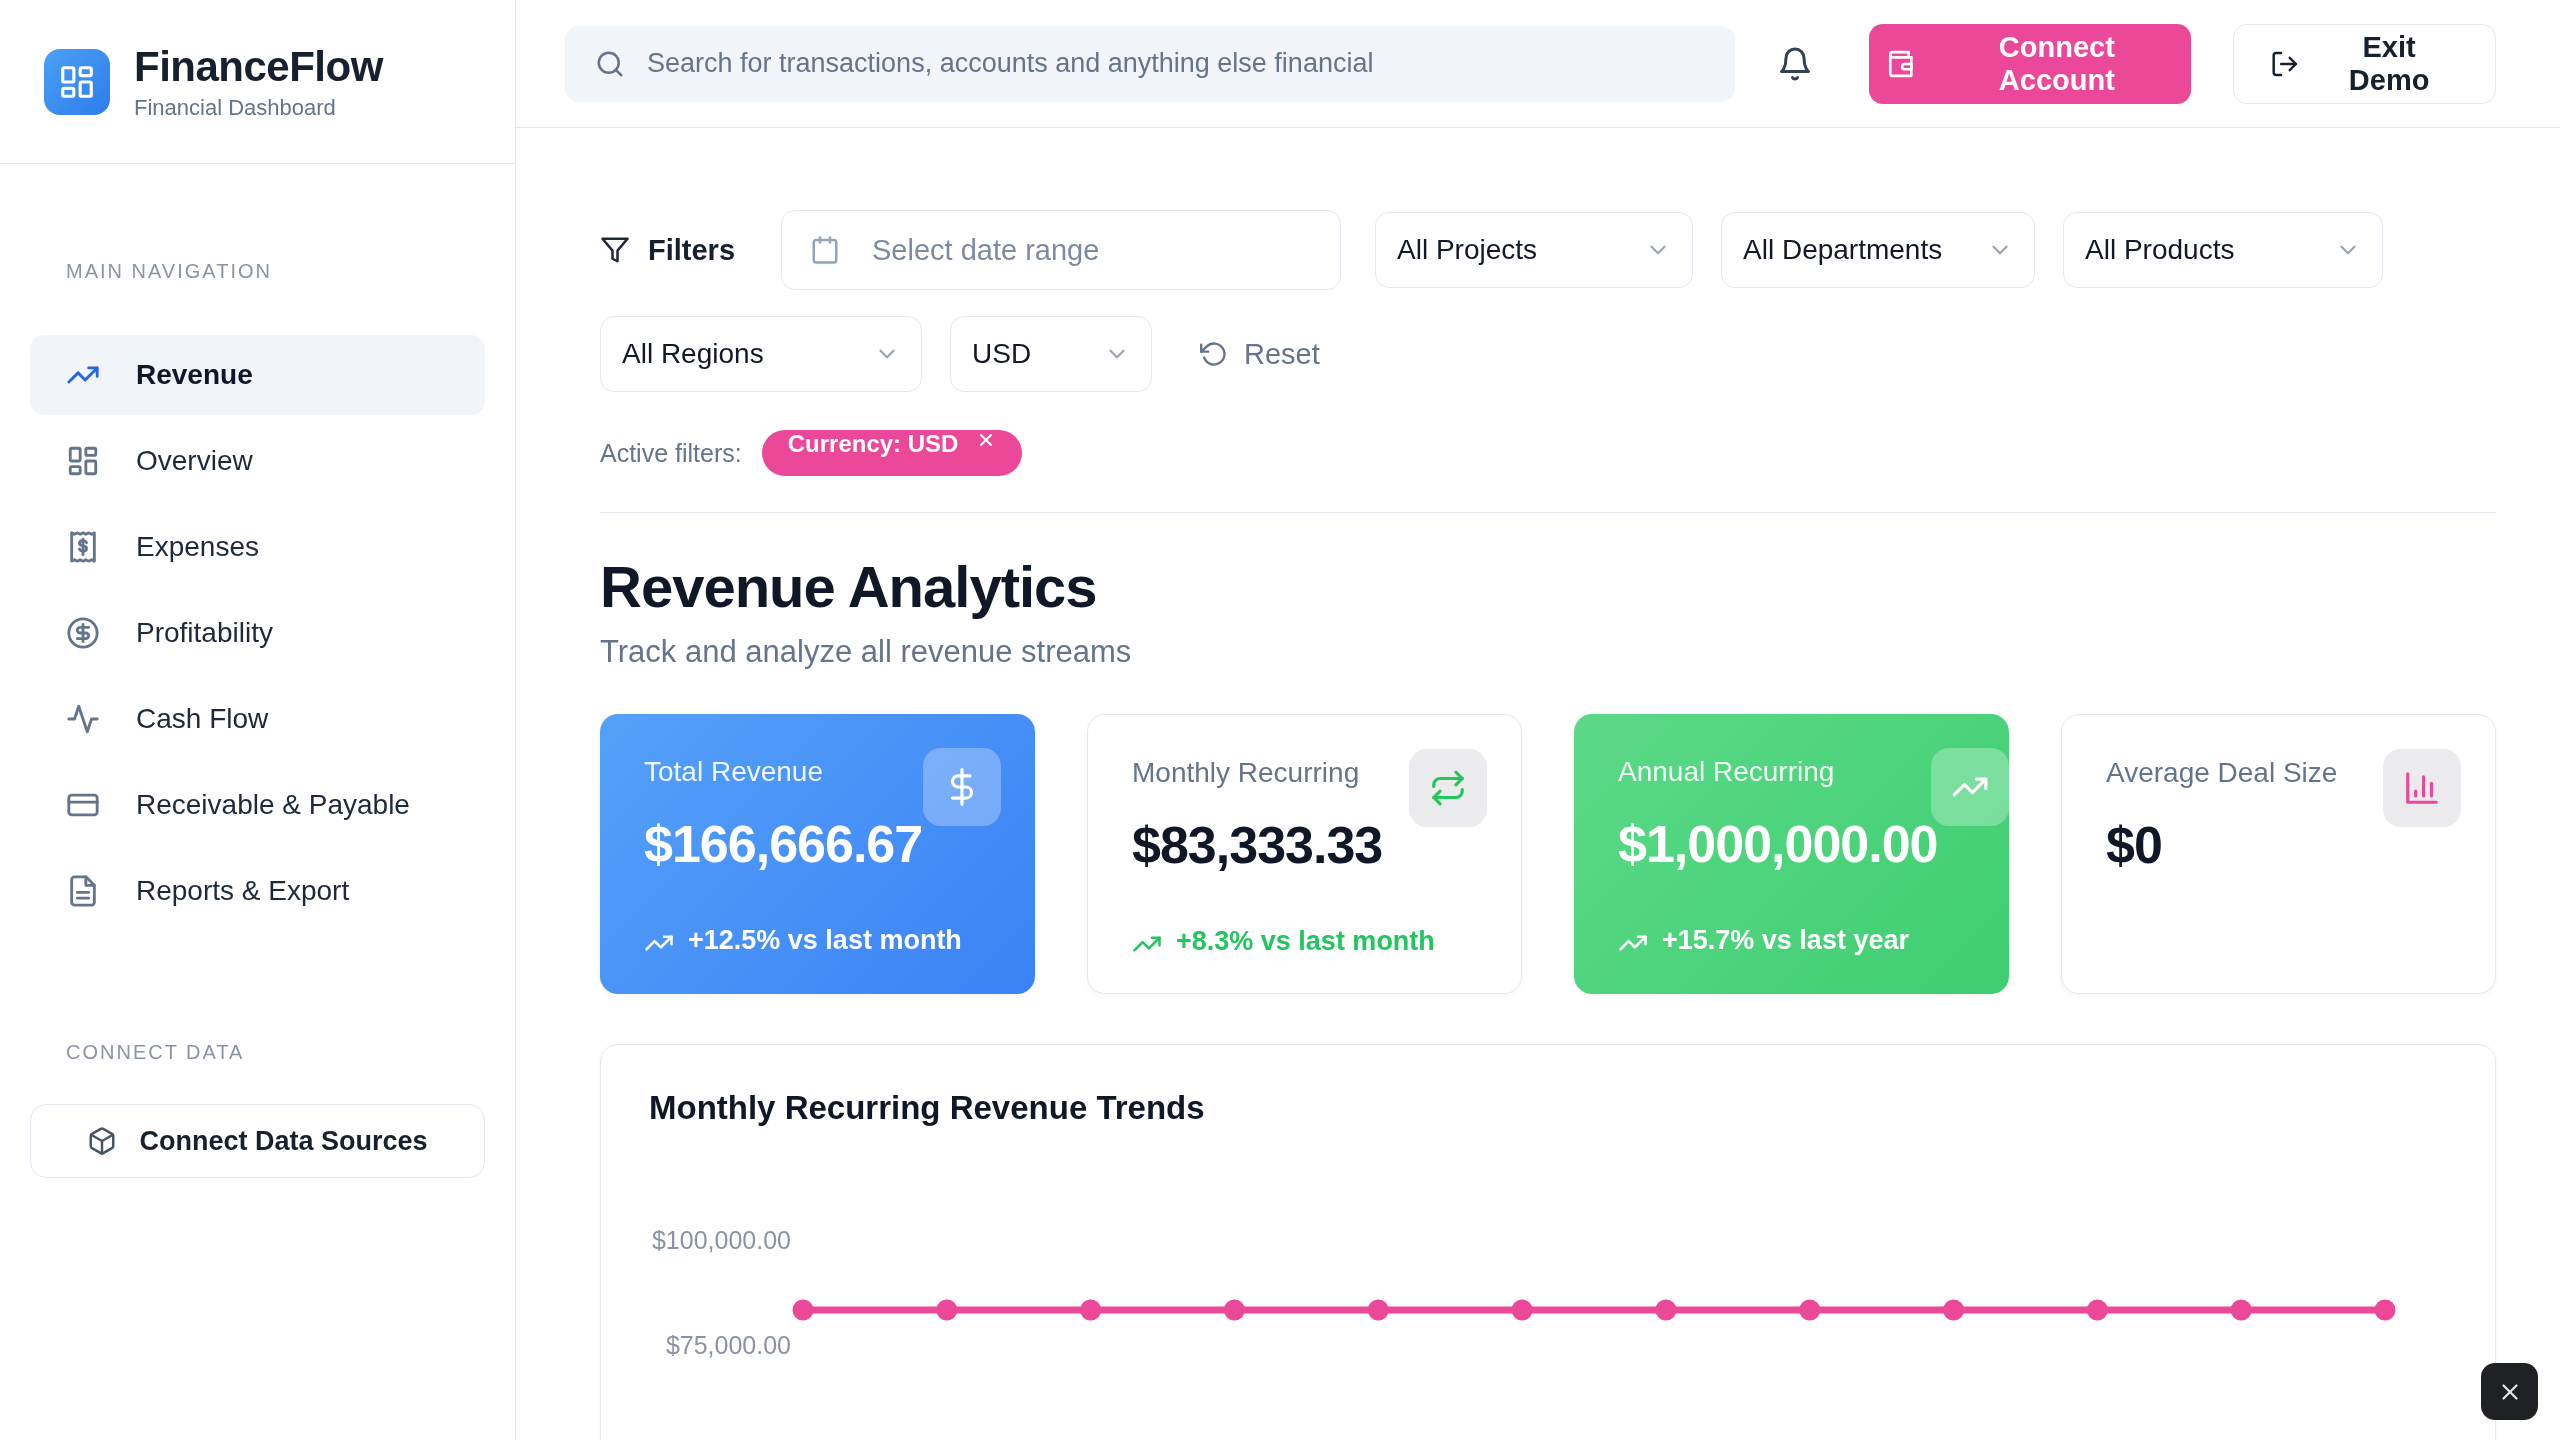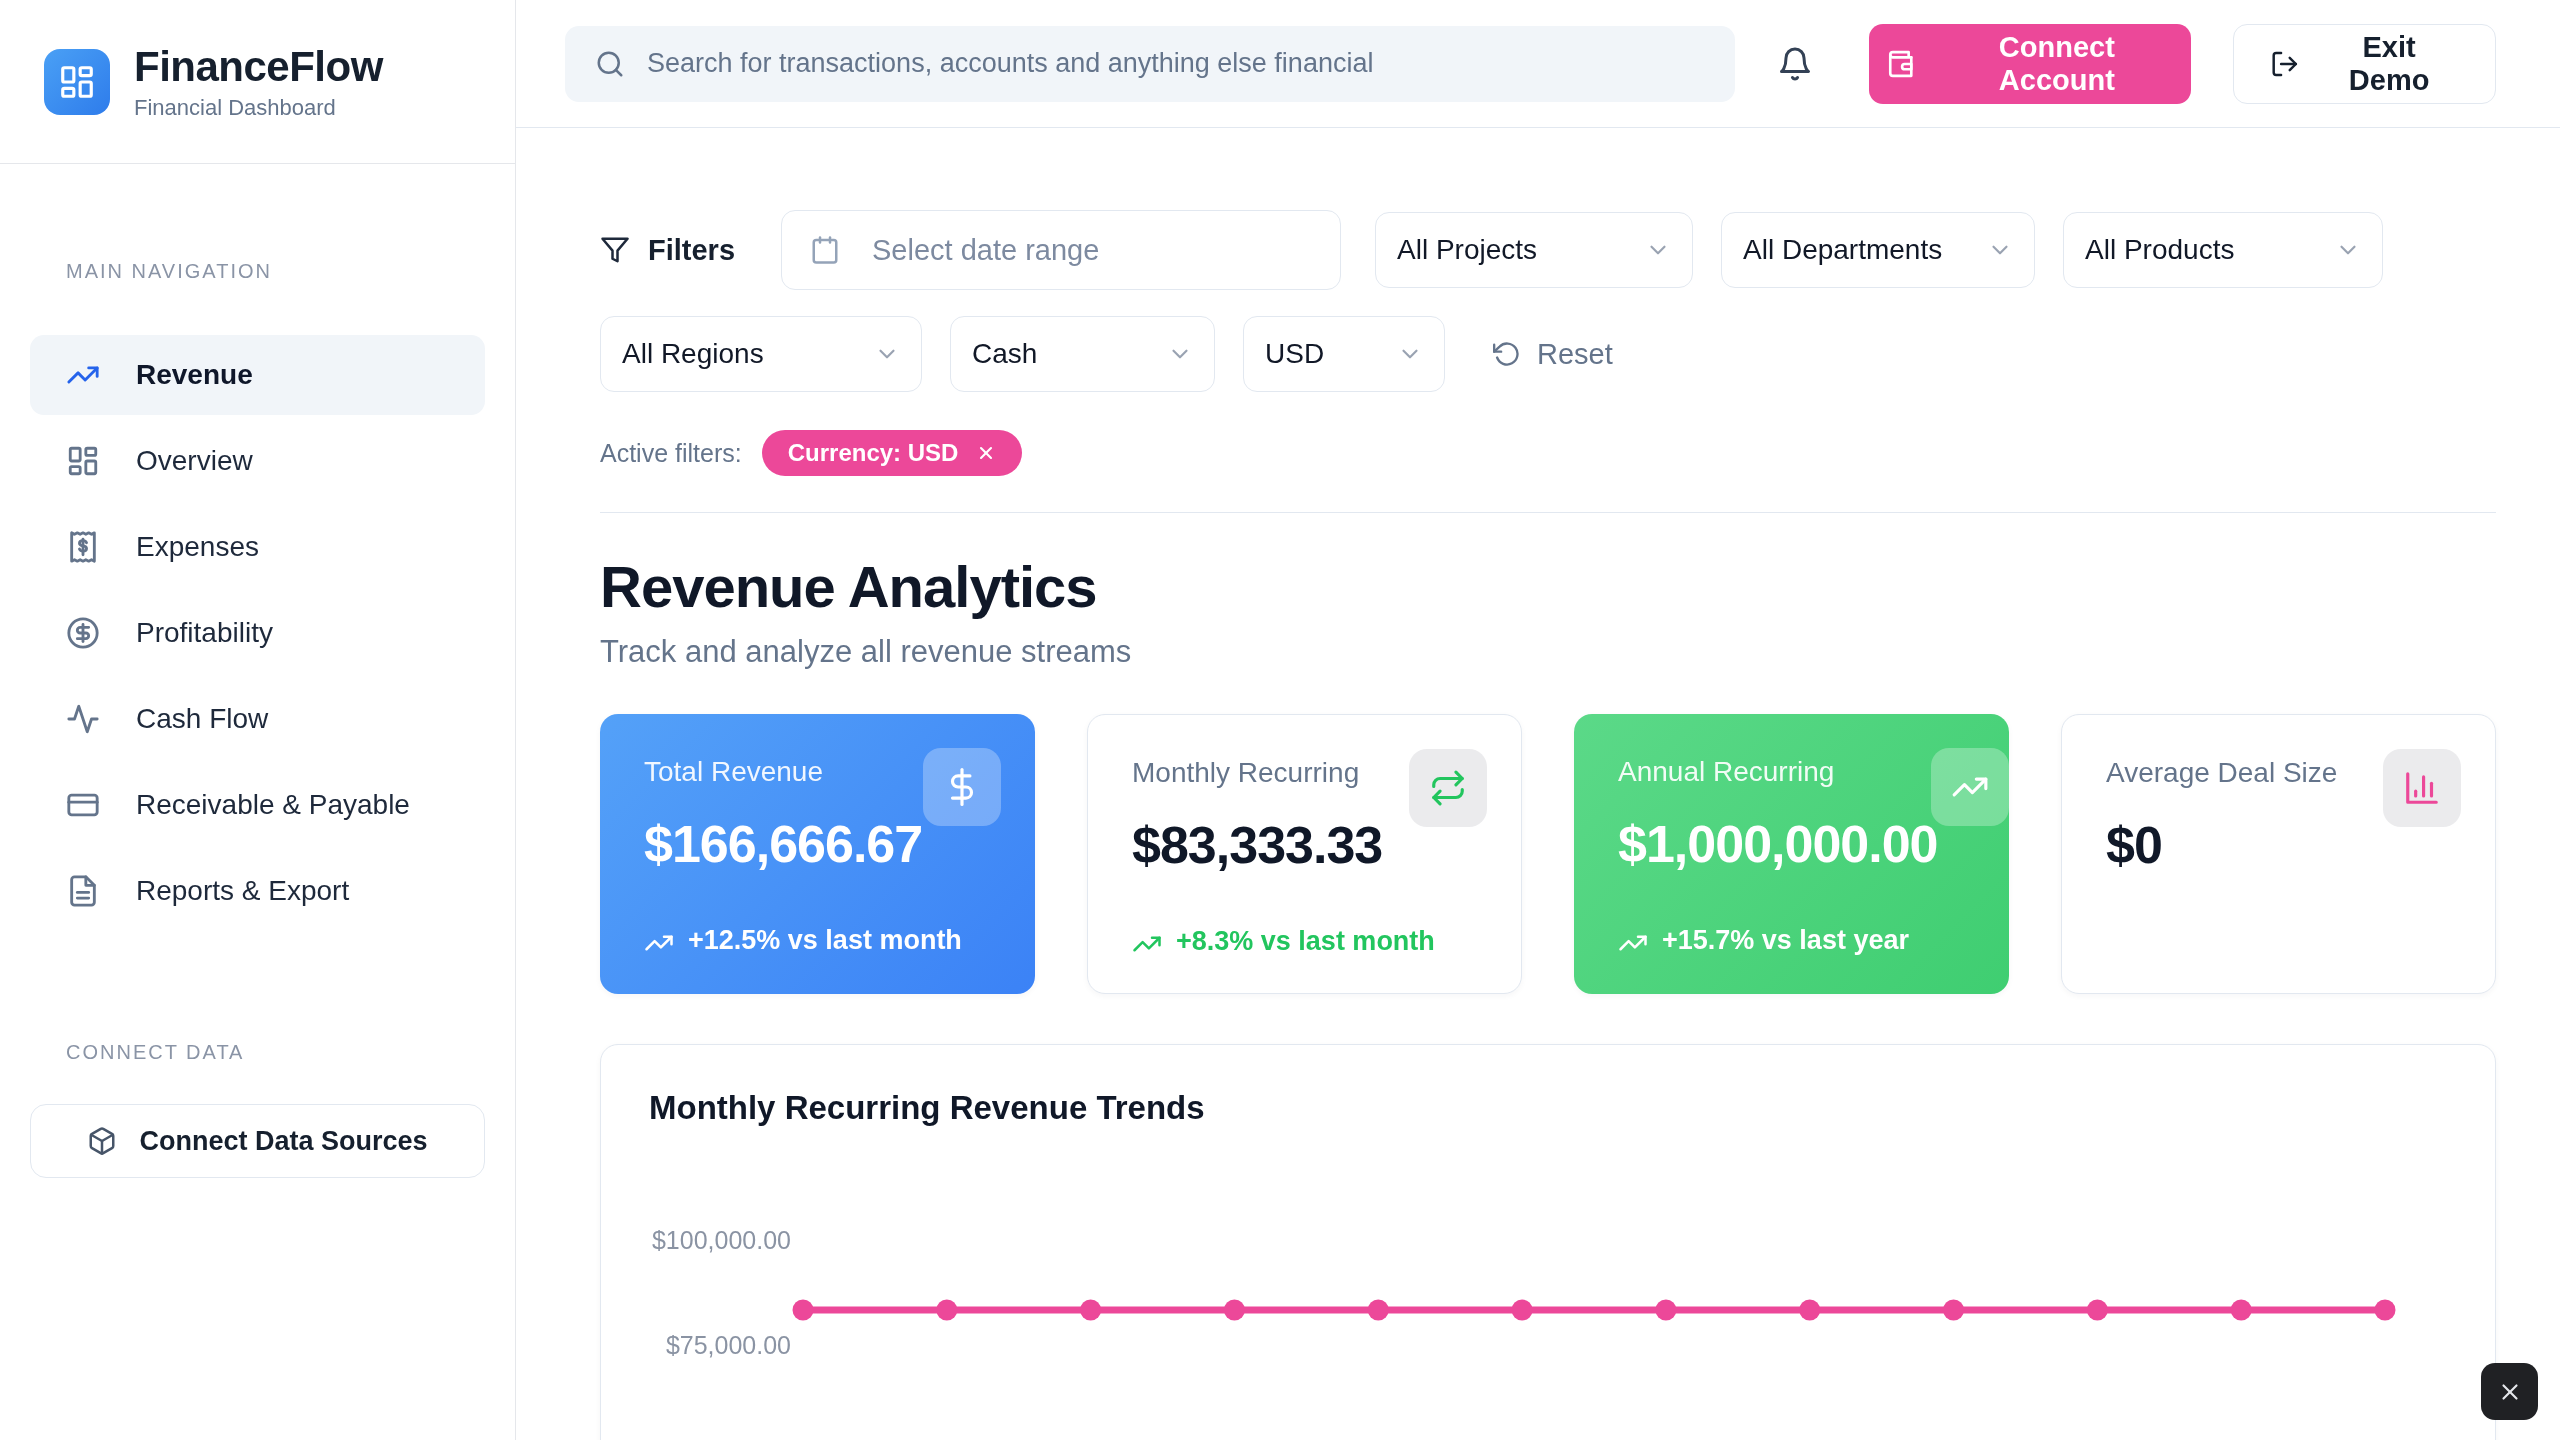--- a/index.html
+++ b/index.html
@@ -75,21 +75,21 @@
   .dropdown span { font-size:28px; color:#111827; }
   .dropdown svg { width:26px; height:26px; stroke:#9aa3b2; }
   .row2 { margin-top:26px; }
   .reset { display:flex; align-items:center; gap:16px; margin-left:20px; background:none;
     border:none; cursor:pointer; }
   .reset svg { width:28px; height:28px; stroke:#64748b; }
   .reset span { font-size:29px; color:#64748b; font-family:"Liberation Sans", sans-serif; }
 
   .active-filters { display:flex; align-items:center; gap:20px; margin-top:38px; }
   .active-filters-label { font-size:25px; color:#64748b; }
-  .chip { height:46px; background:#ec4899; border-radius:999px; display:flex; align-items:center;
+  .chip { height:46px; background:#ec4899; border-radius:999px; display:flex; align-items:flex-start;
     gap:18px; padding:0 26px; cursor:pointer; }
   .chip span { color:#fff; font-size:24px; font-weight:700; }
   .chip svg { width:20px; height:20px; stroke:#fff; }
 
   .divider { height:1px; background:#e2e8f0; margin:36px 0 0 0; }
 
   .page-title { font-size:58px; font-weight:800; letter-spacing:-1px; color:#101828;
     margin-top:40px; }
   .page-sub { font-size:31px; color:#64748b; margin-top:14px; }
 
@@ -293,26 +293,20 @@
         </div>
       </div>
 
       <div class="filter-row row2">
         <div class="dropdown" style="width:322px">
           <span>All Regions</span>
           <svg viewBox="0 0 24 24" fill="none" stroke-width="2" stroke-linecap="round" stroke-linejoin="round">
               <polyline points="6 9 12 15 18 9"></polyline>
             </svg>
         </div>
-        <div class="dropdown" style="width:265px">
-          <span>Cash</span>
-          <svg viewBox="0 0 24 24" fill="none" stroke-width="2" stroke-linecap="round" stroke-linejoin="round">
-              <polyline points="6 9 12 15 18 9"></polyline>
-            </svg>
-        </div>
         <div class="dropdown" style="width:202px">
           <span>USD</span>
           <svg viewBox="0 0 24 24" fill="none" stroke-width="2" stroke-linecap="round" stroke-linejoin="round">
               <polyline points="6 9 12 15 18 9"></polyline>
             </svg>
         </div>
         <button class="reset">
           <svg viewBox="0 0 24 24" fill="none" stroke-width="2" stroke-linecap="round" stroke-linejoin="round">
             <polyline points="1 4 1 10 7 10"></polyline>
               <path d="M3.51 15a9 9 0 1 0 2.13-9.36L1 10"></path>

